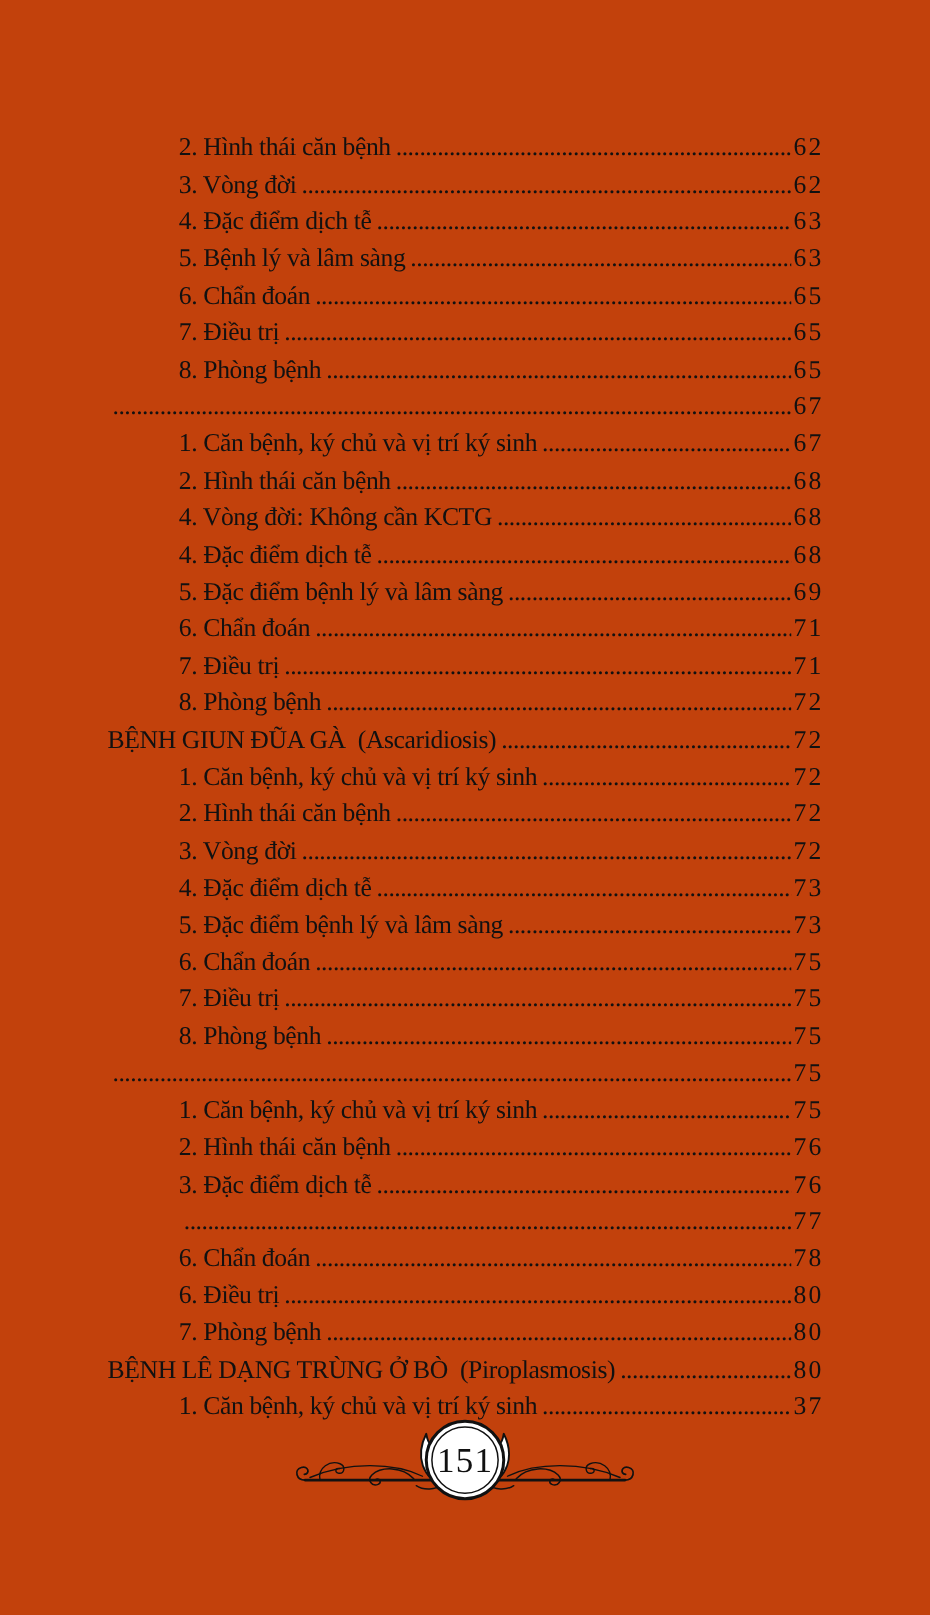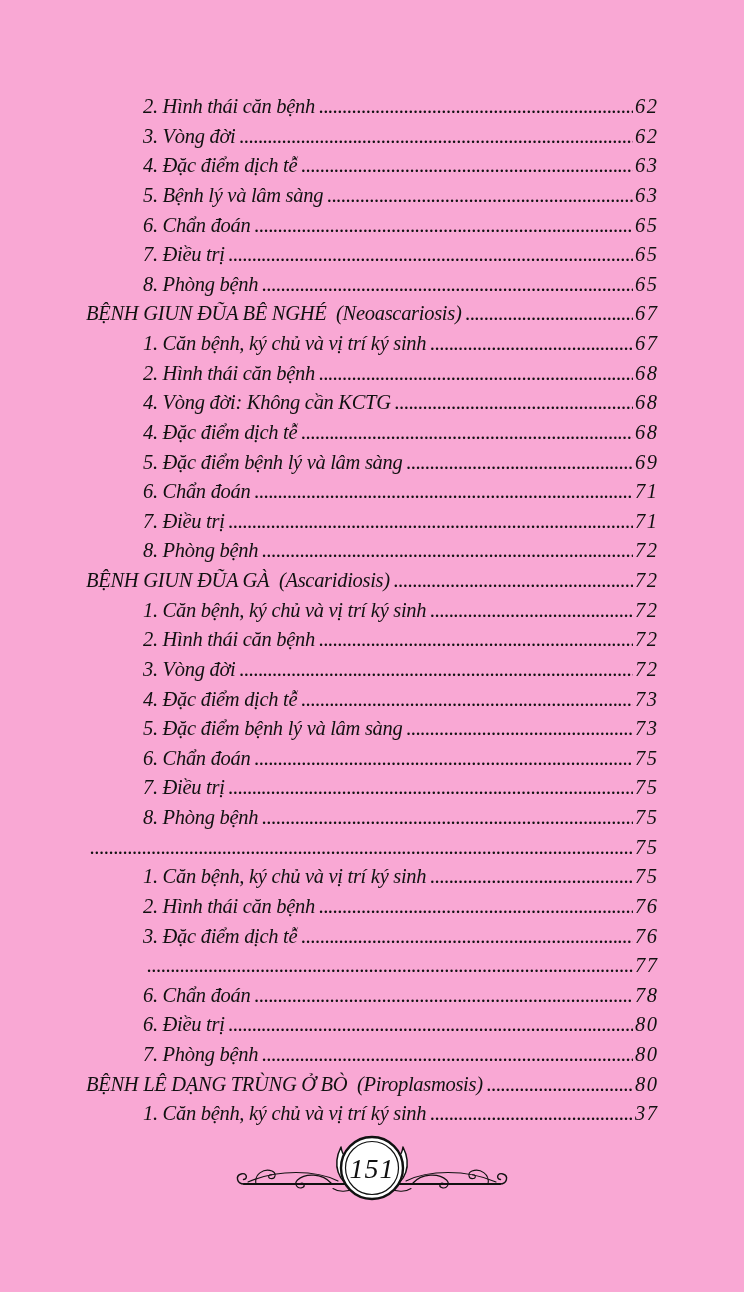--- a/index.html
+++ b/index.html
@@ -4,25 +4,24 @@
 <style>
   html, body {
     margin: 0;
     padding: 0;
     background: #ffffff;
   }
   .page {
     position: relative;
     width: 744px;
     height: 1292px;
-    background: #f9a8d4;
+    background: #c2410c;
     color: #111111;
     font-family: "Liberation Serif", "DejaVu Serif", serif;
     overflow: hidden;
-    font-style: italic;
   }
   .toc {
     position: absolute;
     left: 86px;
     top: 92px;
     width: 571px;
   }
   .row {
     display: flex;
     align-items: baseline;
@@ -46,20 +45,21 @@
     content: "......................................................................................................................................................................................................";
     letter-spacing: -0.4px;
   }
   .row .pagenum {
     flex: 0 0 auto;
     min-width: 26px;
     text-align: right;
     letter-spacing: 1.6px;
     margin-right: -1.6px;
     white-space: pre;
+    margin-top: 12px;
   }
   .footer {
     position: absolute;
     left: 0;
     top: 1132px;
     width: 744px;
     display: flex;
     justify-content: center;
   }
   .footer svg { display: block; }
@@ -103,21 +103,20 @@
     <span class="label">7. Điều trị</span>
     <span class="leader"></span>
     <span class="pagenum">65</span>
   </div>
       <div class="row sub">
     <span class="label">8. Phòng bệnh</span>
     <span class="leader"></span>
     <span class="pagenum">65</span>
   </div>
       <div class="row section">
-    <span class="label">BỆNH GIUN ĐŨA BÊ NGHÉ  (Neoascariosis)</span>
     <span class="leader"></span>
     <span class="pagenum">67</span>
   </div>
       <div class="row sub">
     <span class="label">1. Căn bệnh, ký chủ và vị trí ký sinh</span>
     <span class="leader"></span>
     <span class="pagenum">67</span>
   </div>
       <div class="row sub">
     <span class="label">2. Hình thái căn bệnh</span>

